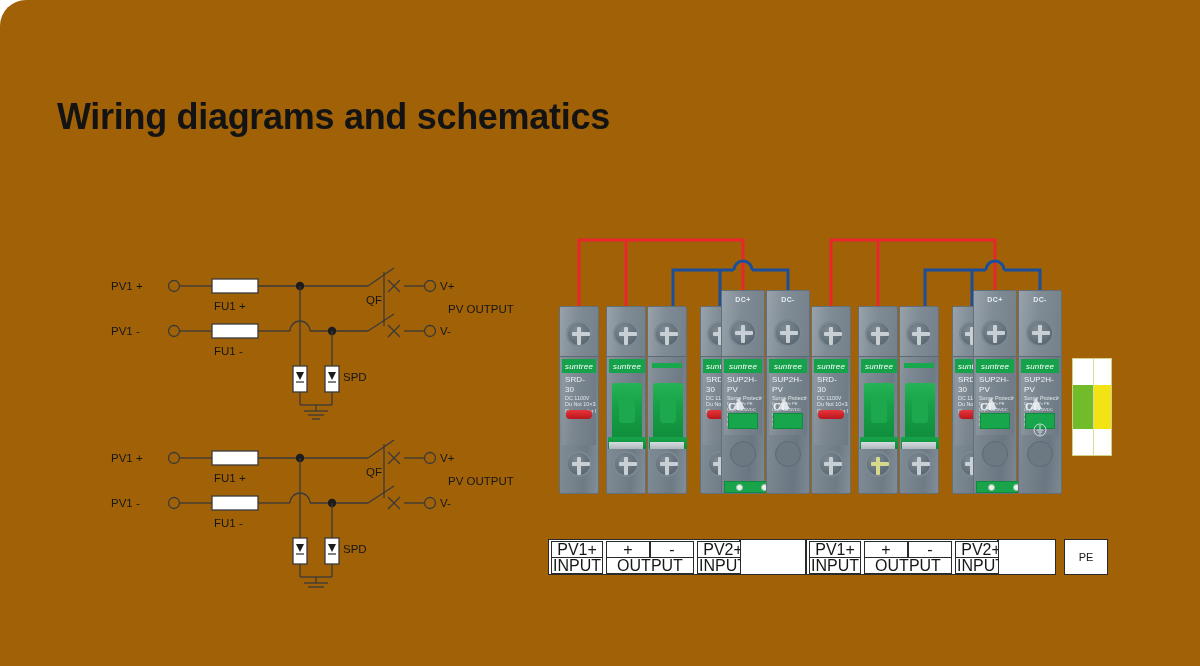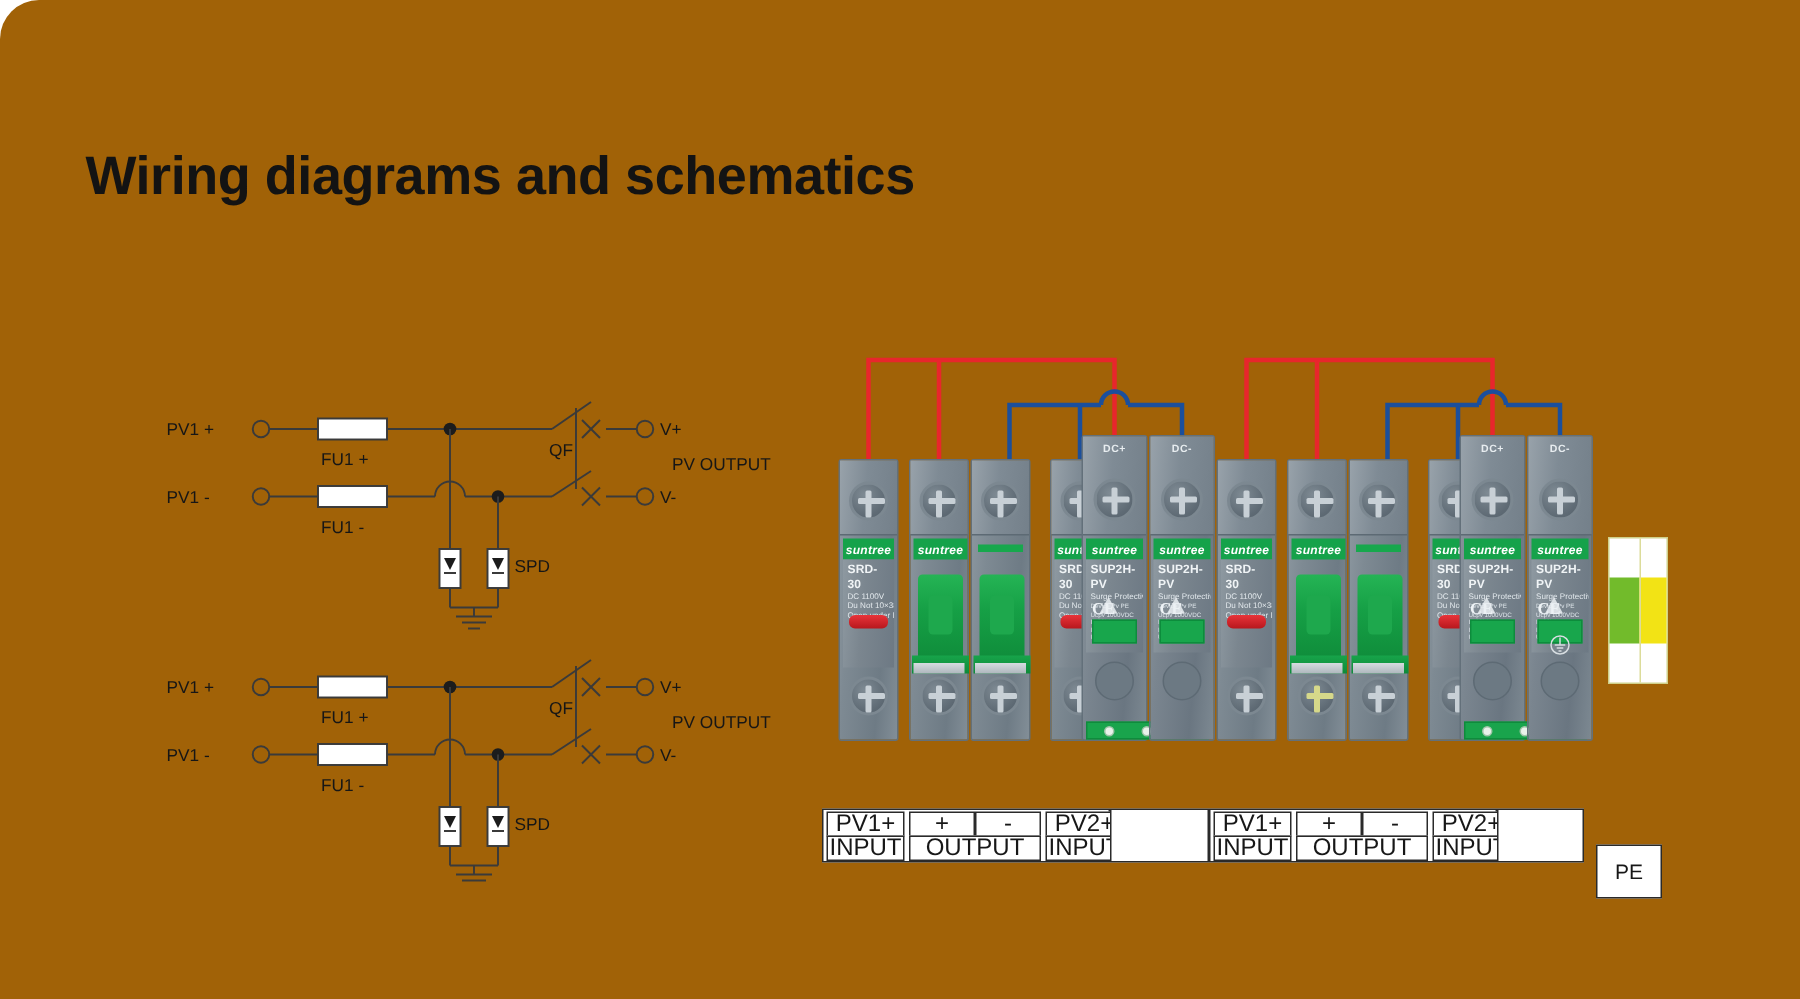--- a/index.html
+++ b/index.html
@@ -86,39 +86,39 @@
 
   .dclabel {
     position: absolute; left: 0; right: 0; top: 5px;
     text-align: center; font-size: 7px; font-weight: bold;
     color: #e8edf0; letter-spacing: .4px;
   }
 
   .brand {
     position: absolute; left: 2px; right: 2px; top: 52px; height: 14px;
     background: #15a24a; display:flex; align-items:center; justify-content:center;
-    color: #ffffff; font-size: 8px; font-style: italic; font-weight: bold;
+    color: #ffffff; font-size: 8px; font-style: italic; font-weight: normal;
     letter-spacing: .2px;
   }
   .mod.spd .brand { top: 68px; }
   .mod.mcb .brand { left: 2px; right: auto; width: 36px; }
 
   .mcbgreenbar {
     position: absolute; top: 56px; height: 5px; background: #17a84d;
   }
 
   .face {
     position: absolute; left: 2px; right: 2px; top: 66px; bottom: 48px;
     background: linear-gradient(95deg,#8e99a1 0%, #7b868f 40%, #6d7984 100%);
     padding: 2px 3px;
     overflow: hidden;
   }
   .mod.spd .face { top: 82px; bottom: 58px; }
 
-  .ptype { font-size: 8px; font-weight: bold; color: #f0f4f6; letter-spacing: .1px; line-height: 10px; }
+  .ptype { font-size: 8px; font-weight: normal; color: #f0f4f6; letter-spacing: .1px; line-height: 10px; }
   .psub  { font-size: 5.4px; color: #e2e8ec; line-height: 6.4px; white-space: nowrap; }
   .ptiny { font-size: 4.2px; color: #dde4e9; line-height: 5.2px; white-space: nowrap; }
   .redbtn {
     position: absolute; left: 4px; width: 26px; height: 9px; bottom: 26px;
     background: linear-gradient(180deg,#e8343a,#b8171d); border-radius: 4px;
   }
   .greenbtn {
     position: absolute; left: 4px; right: 4px; height: 16px; bottom: 6px;
     background: #18a64c; border: 1px solid #0d8c3c;
   }
@@ -572,16 +572,16 @@
     <div class="lt-cell" style="left:261px;top:2px;  width:52px;">PV1+</div>
     <div class="lt-cell" style="left:261px;top:18px; width:52px;">INPUT</div>
     <div class="lt-cell" style="left:316px;top:2px;  width:44px;">+</div>
     <div class="lt-cell" style="left:360px;top:2px;  width:44px;">-</div>
     <div class="lt-cell" style="left:316px;top:18px; width:88px;">OUTPUT</div>
     <div class="lt-cell" style="left:407px;top:2px;  width:52px;">PV2+</div>
     <div class="lt-cell" style="left:407px;top:18px; width:52px;">INPUT</div>
 
     <div class="lt-group" style="left:450px;width:58px;"></div>
 
-    <div class="lt-group" style="left:516px;width:44px;display:flex;align-items:center;justify-content:center;font-size:14px;color:#171717;margin-top:24px;">PE</div>
+    <div class="lt-group" style="left:516px;width:44px;display:flex;align-items:center;justify-content:center;font-size:11px;color:#171717;">PE</div>
   </div>
 
 </div>
 
 </body></html>

